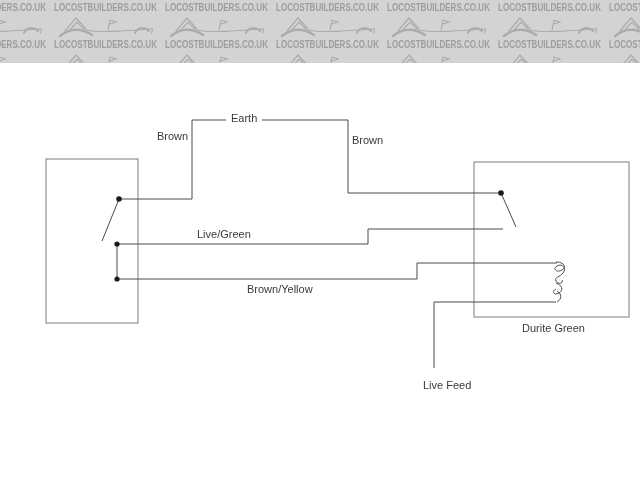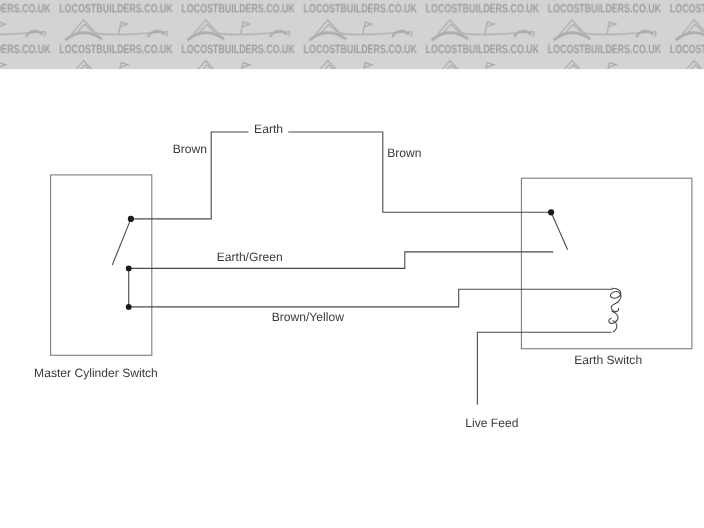--- a/index.html
+++ b/index.html
@@ -89,19 +89,18 @@
       <circle cx="119" cy="199" r="2.8"></circle>
       <circle cx="117" cy="244" r="2.6"></circle>
       <circle cx="117" cy="279" r="2.6"></circle>
       <circle cx="501" cy="193" r="2.8"></circle>
     </g>
   </svg>
 
   <div class="lbl lbl-on-line" style="left:226px;top:112px;">Earth</div>
   <div class="lbl" style="left:157px;top:130px;">Brown</div>
   <div class="lbl" style="left:352px;top:134px;">Brown</div>
-  <div class="lbl" style="left:197px;top:228px;">Earth/Green</div>
+  <div class="lbl" style="left:197px;top:228px;">Live/Green</div>
   <div class="lbl" style="left:215px;top:283px;margin-left:32px;">Brown/Yellow</div>
   <div class="lbl" style="left:411px;top:379px;padding-left:12px;">Live Feed</div>
-  <div class="lbl" style="left:31px;top:334px;">Master Cylinder Switch</div>
-  <div class="lbl" style="left:522px;top:322px;">Earth Switch</div>
+  <div class="lbl" style="left:522px;top:322px;">Durite Green</div>
 
 </div>
 
 </body></html>

